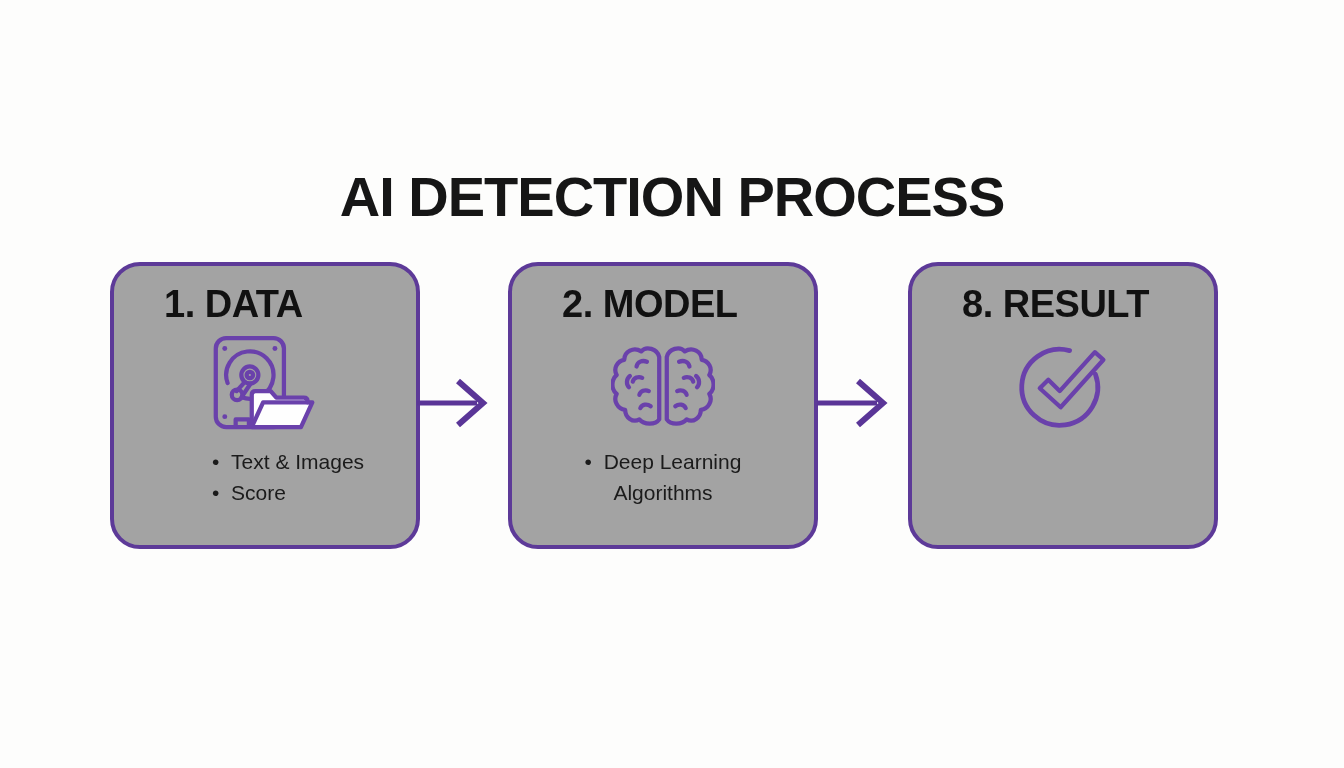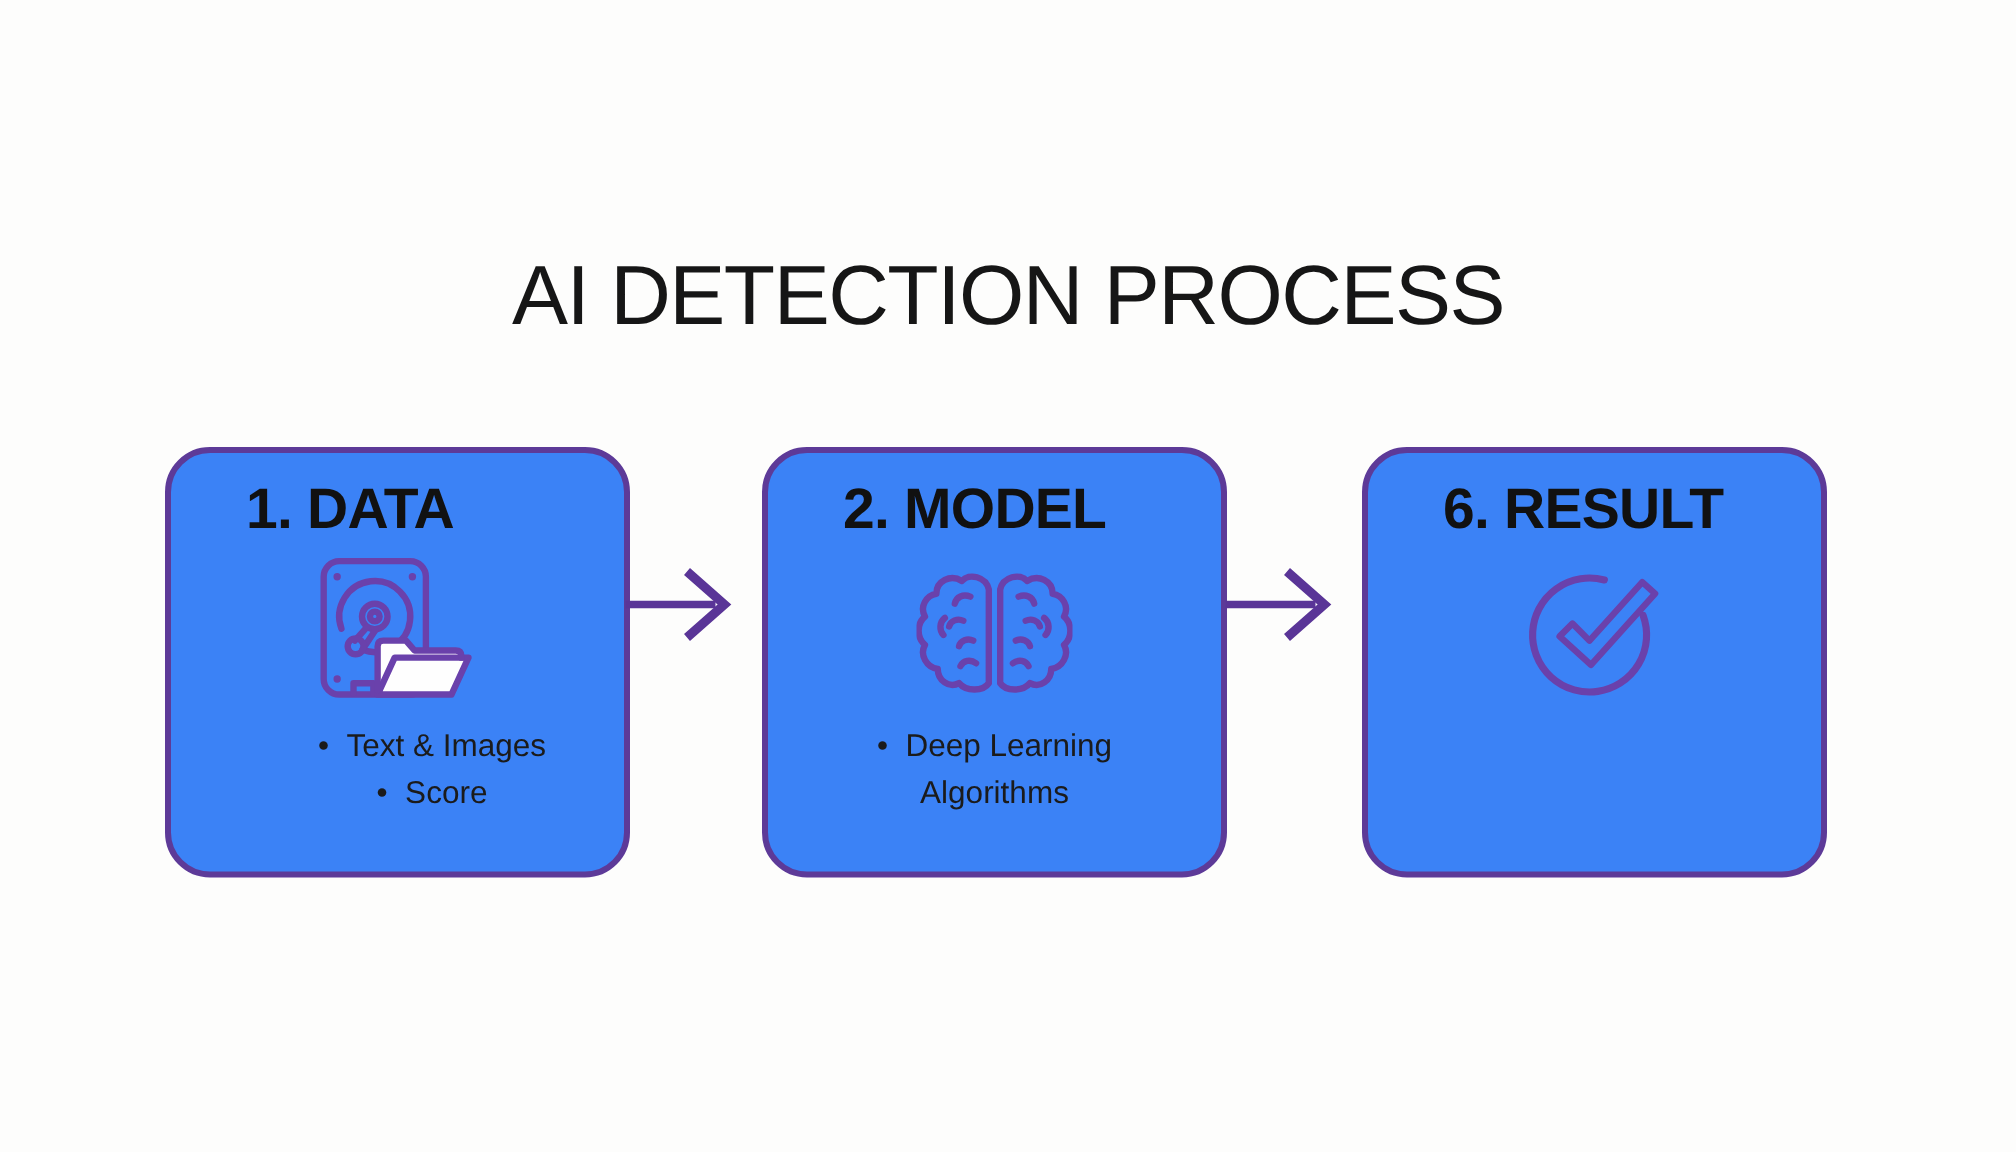--- a/index.html
+++ b/index.html
@@ -7,50 +7,49 @@
     width:1344px;height:768px;overflow:hidden;position:relative;
     background:#fdfdfc;
     font-family:"Liberation Sans", sans-serif;
     color:#1b1b1b;
   }
   .stage{position:absolute;inset:0;}
 
   .page-title{
     position:absolute;left:0;top:126px;width:100%;
     text-align:center;
-    font-size:56px;font-weight:400;letter-spacing:-1px;
+    font-size:56px;font-weight:700;letter-spacing:-1px;
     color:#161616;
   }
 
   .step-box{
     position:absolute;top:262px;width:310px;height:287px;
     box-sizing:border-box;
     border:4px solid #5d3a98;border-radius:30px;
-    background:#3b82f6;
-    margin-top:36px;
+    background:#a3a3a3;
   }
   .step-box.b1{left:110px;}
   .step-box.b2{left:508px;}
   .step-box.b3{left:908px;}
 
   .step-heading{
     margin:16px 0 0 50px;
     font-size:38px;font-weight:800;letter-spacing:-0.5px;
     line-height:44px;color:#111;
   }
   .icon-row{
     height:102px;margin-top:6px;
     display:flex;align-items:center;justify-content:center;
   }
   .bullets{
     list-style:none;margin:12px 0 0 0;padding:0;
     font-size:21px;line-height:31px;color:#1b1b1b;
   }
   .bullets li::before{content:"\2022\00a0\00a0";}
-  .b1 .bullets{padding-left:46px;text-align:center;}
+  .b1 .bullets{padding-left:98px;text-align:left;}
   .b2 .bullets, .b3 .bullets{text-align:center;}
   .b2 .bullets li{max-width:190px;margin:0 auto;}
   .b3 .bullets li{max-width:280px;margin:0 auto;}
 
   .flow-arrow{position:absolute;top:368px;width:80px;height:70px;}
   .flow-arrow.a1{left:417px;}
   .flow-arrow.a2{left:817px;}
 
   svg{display:block;}
 </style>
@@ -120,21 +119,21 @@
       <li>Deep Learning Algorithms</li>
     </ul>
   </section>
 
   <svg class="flow-arrow a2" viewBox="0 0 80 70" fill="none" stroke="#5a3597">
     <path d="M0,35 H60" stroke-width="5"></path>
     <path d="M41,13 L66,35 L41,57" stroke-width="6"></path>
   </svg>
 
   <section class="step-box b3">
-    <h2 class="step-heading">6. RESULT</h2>
+    <h2 class="step-heading">8. RESULT</h2>
     <div class="icon-row">
       <svg width="95" height="95" viewBox="0 0 100 100" fill="none" stroke="#6a41ab" stroke-width="5" stroke-linecap="round" stroke-linejoin="round">
 
         <path d="M83.6,40.3 A40,40 0 1 1 56.4,15.4"></path>
 
         <path d="M25,55 L34,46 L46,58 L83,17 L92,25 L47,75 Z" stroke-width="4.5"></path>
       </svg>
     </div>
     <ul class="bullets">
     </ul>

